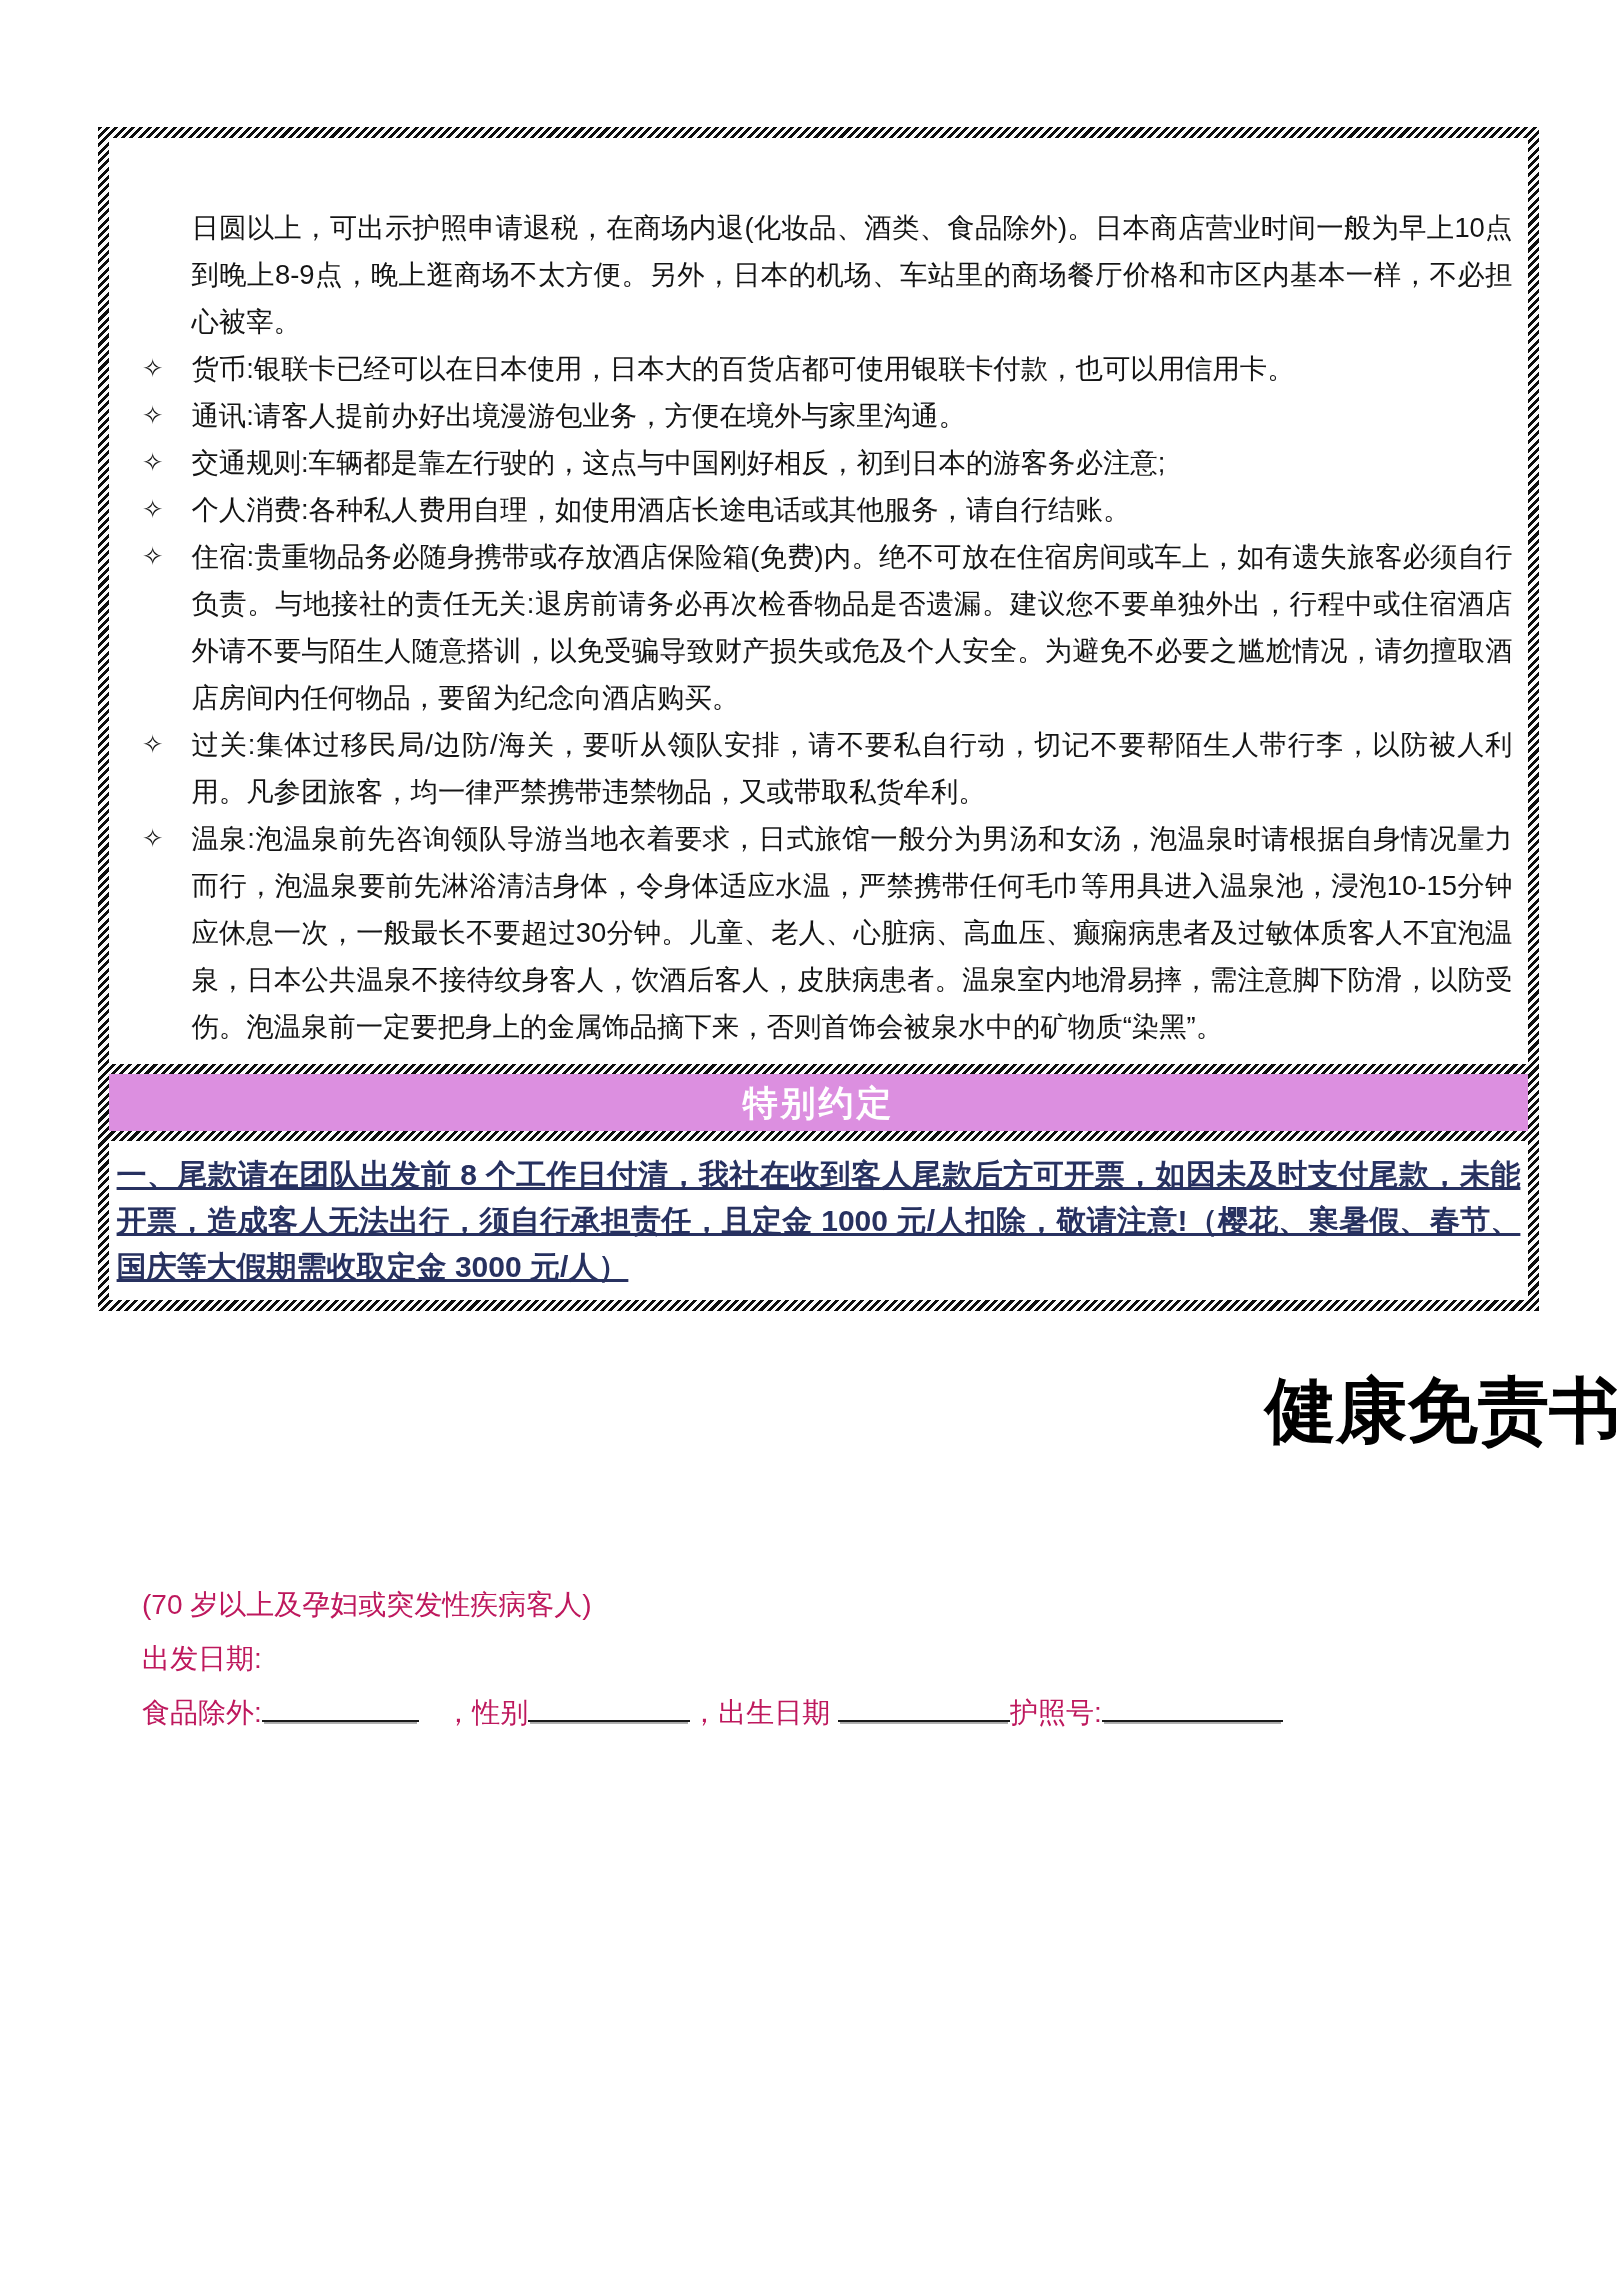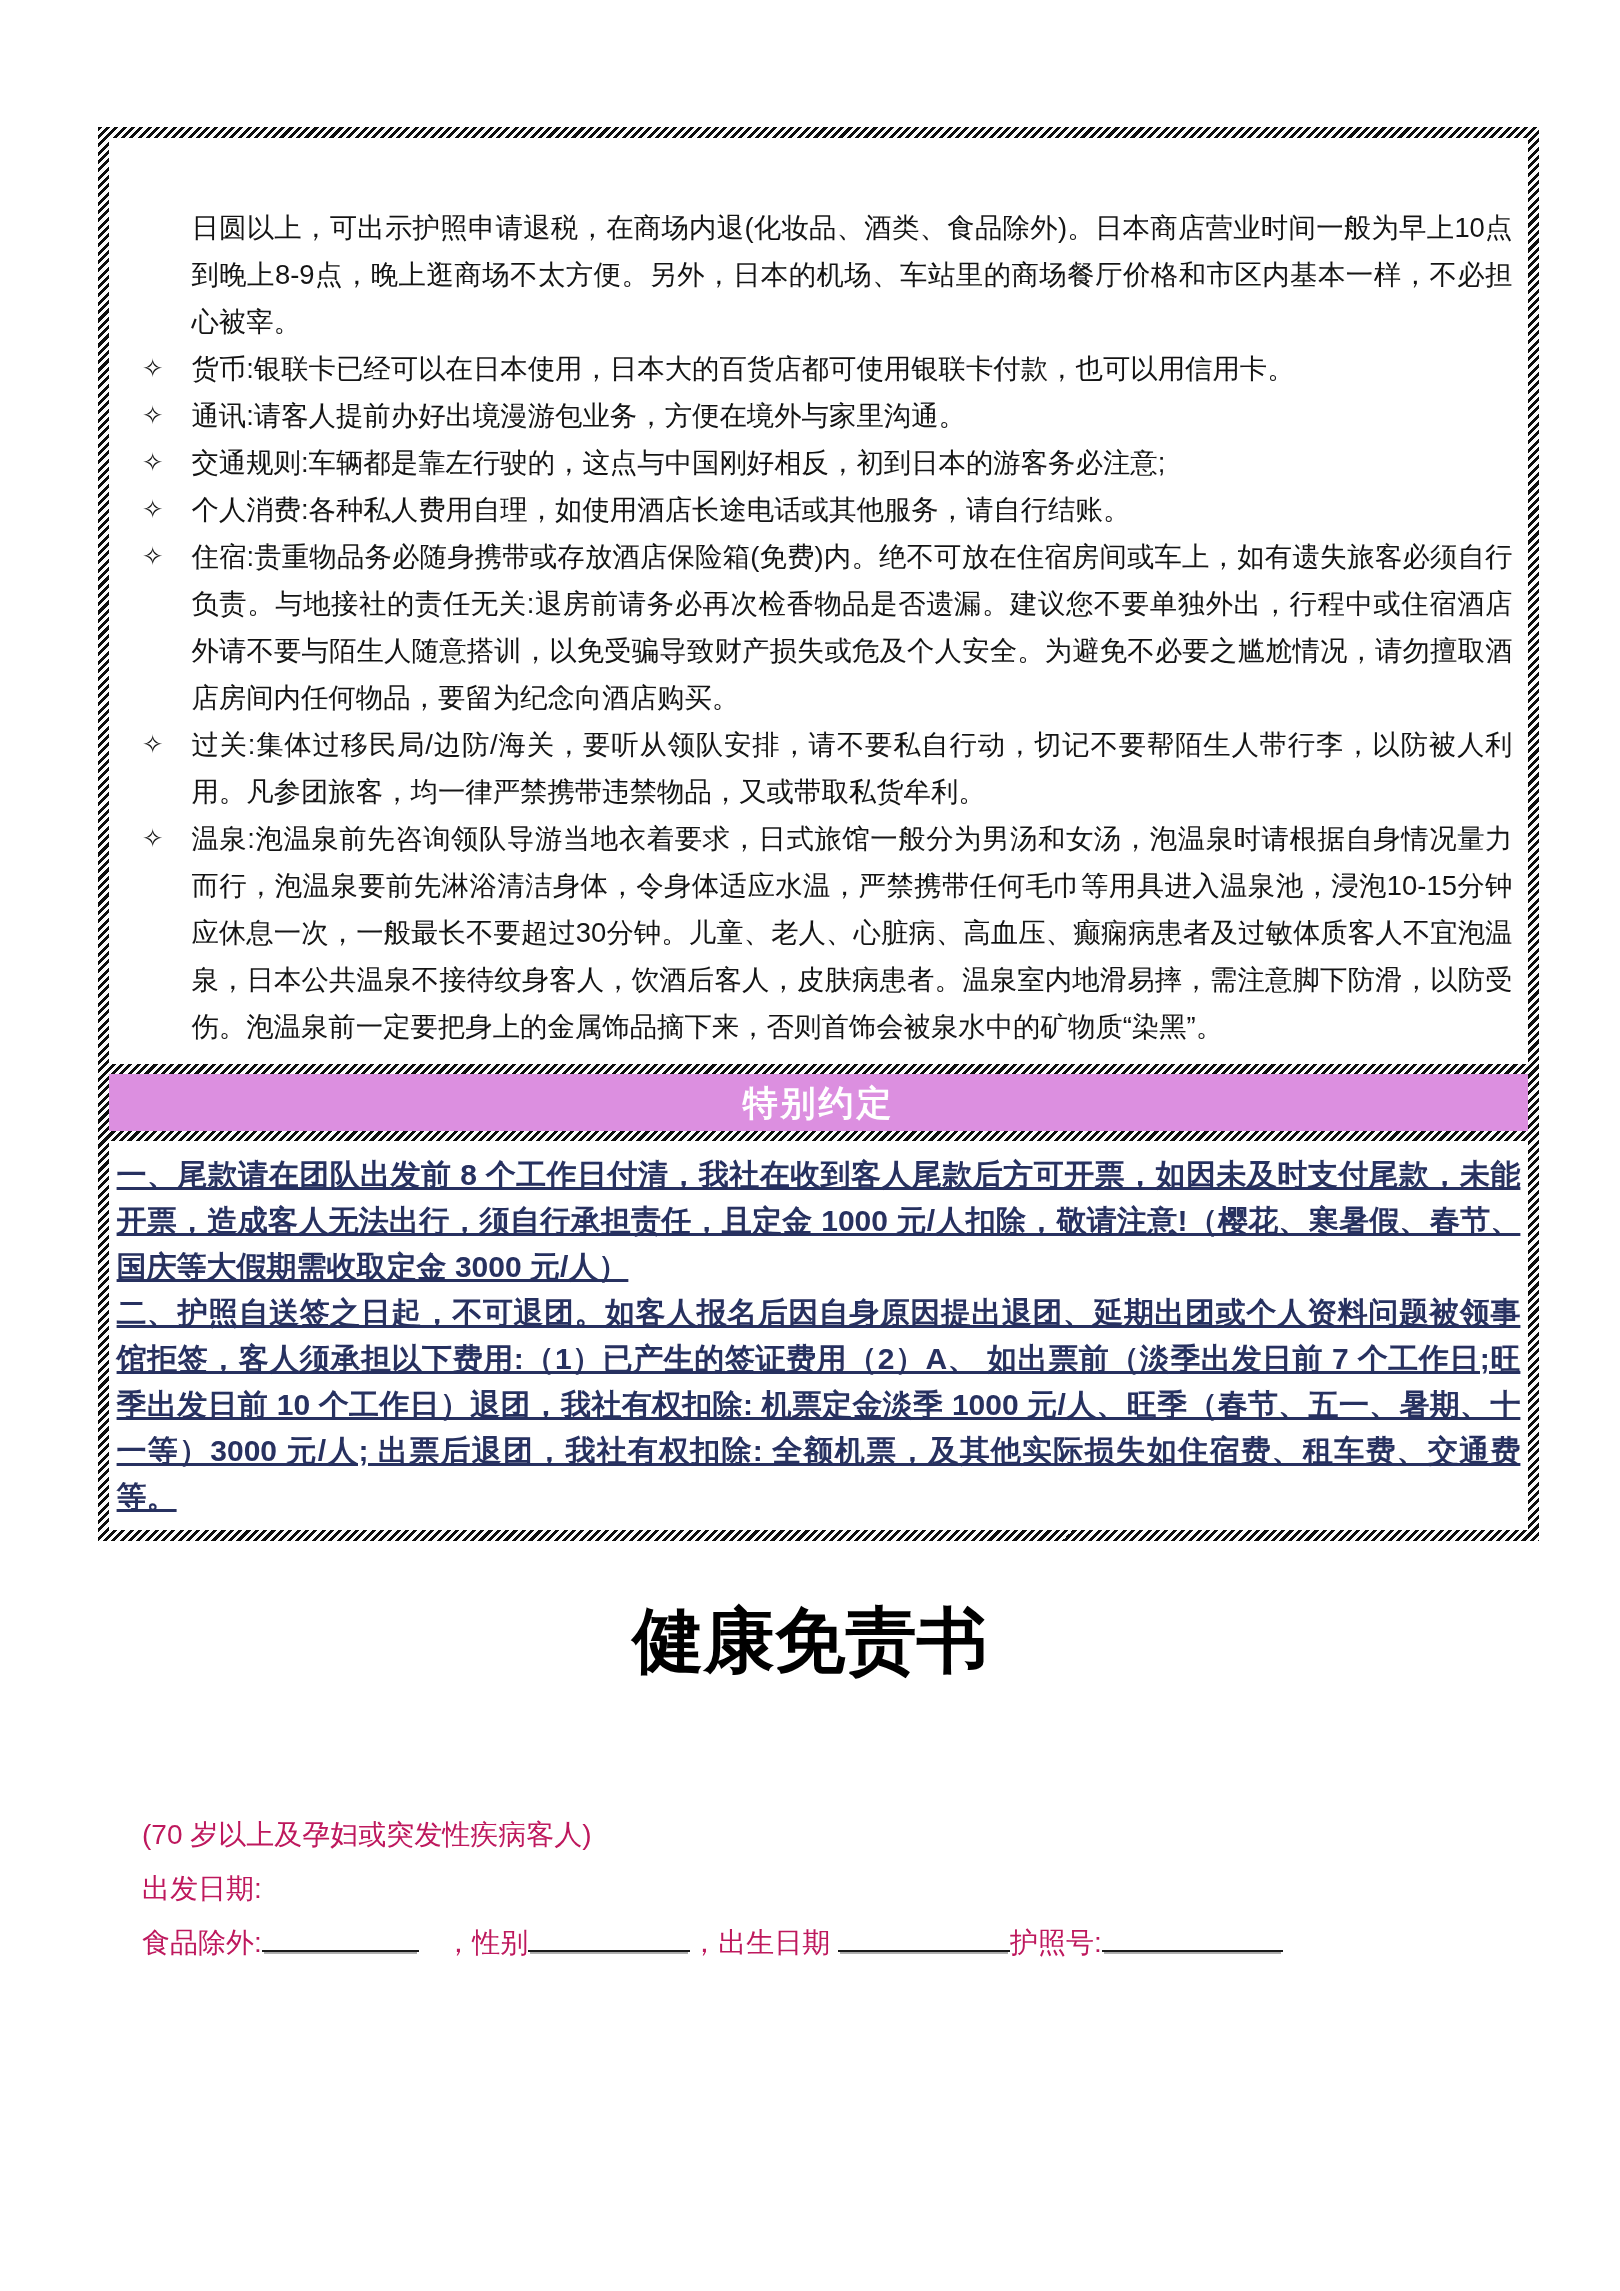--- a/index.html
+++ b/index.html
@@ -52,21 +52,21 @@
   .clause{
     color:#273160;
     font-size:30px;font-weight:bold;
     line-height:46px;
     text-align:justify;
     text-decoration:underline;
   }
   
   .waiver-title{
     margin-top:51px;
-    text-align:center;
+    text-align:right;
     font-family:"Liberation Serif","DejaVu Serif",serif;
     font-weight:bold;font-size:71px;line-height:98px;
     color:#000000;
   }
   .waiver-block{
     margin:118px 118px 0 142px;
     font-size:28px;line-height:54px;color:#be185d;
   }
   .waiver-line{white-space:pre-line;}
   .blank{
@@ -111,21 +111,20 @@
       <span class="bullet">✧</span><span>温泉:泡温泉前先咨询领队导游当地衣着要求，日式旅馆一般分为男汤和女汤，泡温泉时请根据自身情况量力而行，泡温泉要前先淋浴清洁身体，令身体适应水温，严禁携带任何毛巾等用具进入温泉池，浸泡10-15分钟应休息一次，一般最长不要超过30分钟。儿童、老人、心脏病、高血压、癫痫病患者及过敏体质客人不宜泡温泉，日本公共温泉不接待纹身客人，饮酒后客人，皮肤病患者。温泉室内地滑易摔，需注意脚下防滑，以防受伤。泡温泉前一定要把身上的金属饰品摘下来，否则首饰会被泉水中的矿物质“染黑”。</span>
     </div>
   </div>
 
   <div class="purple-bar">
     <span>特别约定</span>
   </div>
 
   <div class="clauses-section">
     <div class="clause">一、尾款请在团队出发前 8 个工作日付清，我社在收到客人尾款后方可开票，如因未及时支付尾款，未能开票，造成客人无法出行，须自行承担责任，且定金 1000 元/人扣除，敬请注意!（樱花、寒暑假、春节、国庆等大假期需收取定金 3000 元/人）</div>
-    <div class="clause">二、护照自送签之日起，不可退团。如客人报名后因自身原因提出退团、延期出团或个人资料问题被领事馆拒签，客人须承担以下费用:（1）已产生的签证费用（2）A、 如出票前（淡季出发日前 7 个工作日;旺季出发日前 10 个工作日）退团，我社有权扣除: 机票定金淡季 1000 元/人、旺季（春节、五一、暑期、十一等）3000 元/人; 出票后退团，我社有权扣除: 全额机票，及其他实际损失如住宿费、租车费、交通费等。</div>
   </div>
 
 </div>
 
 <div class="waiver-title">健康免责书</div>
 
 <div class="waiver-block">
   <div>(70 岁以上及孕妇或突发性疾病客人)</div>
   <div>出发日期:</div>
   <div>

